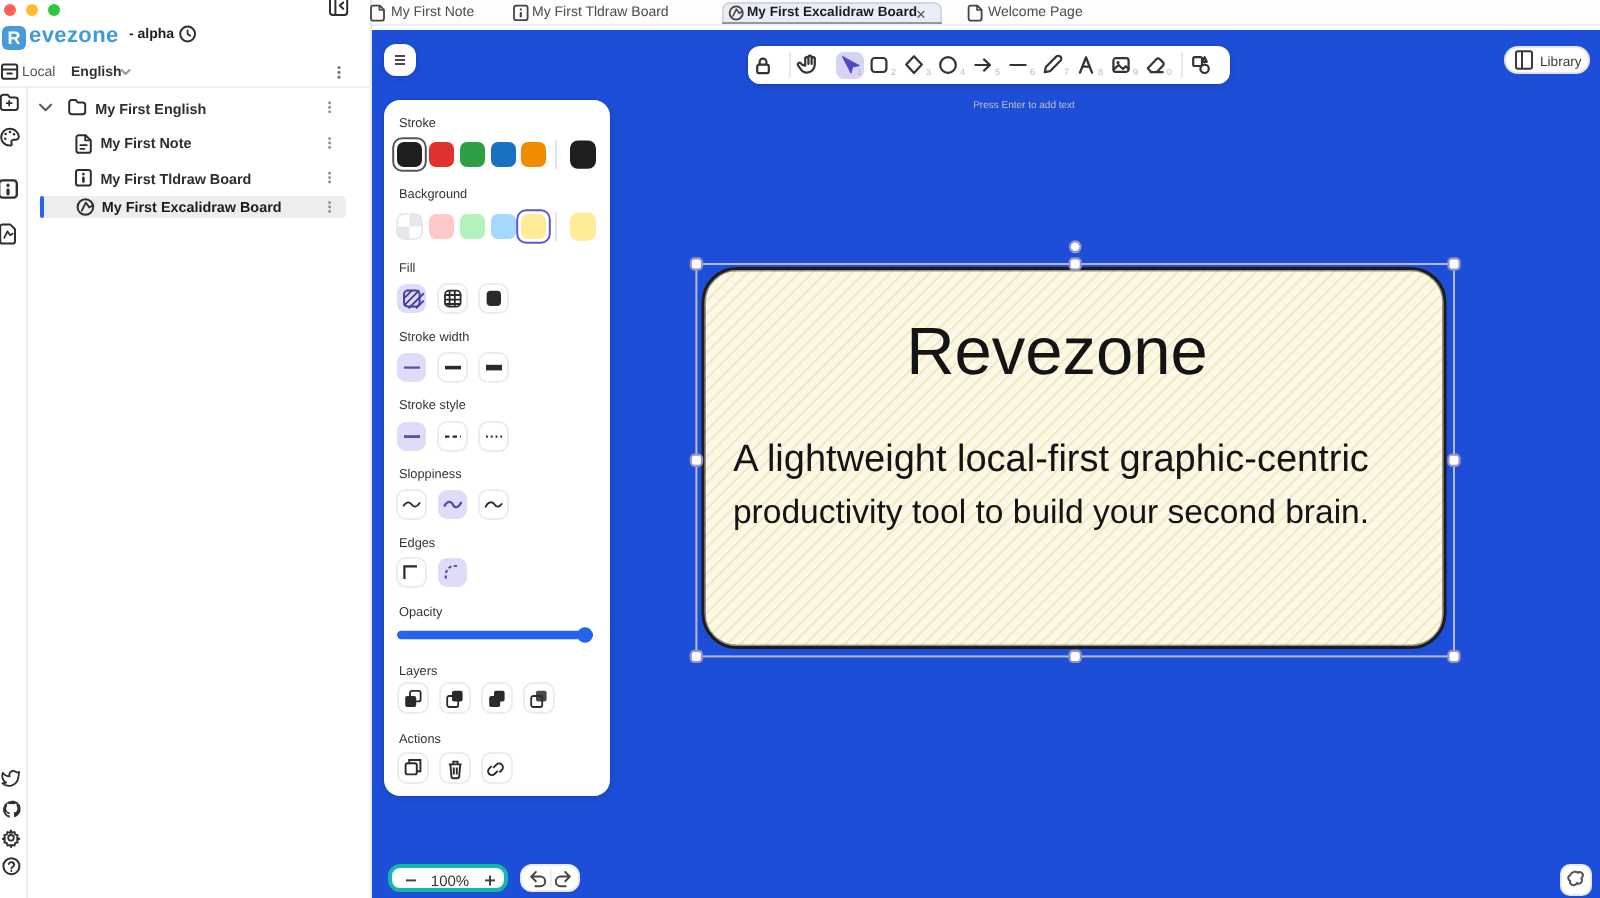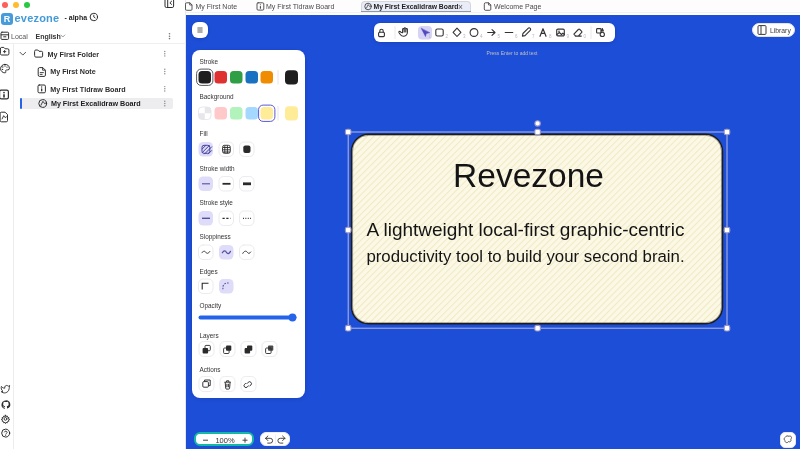--- a/index.html
+++ b/index.html
@@ -57,21 +57,21 @@
     <div class="dot" style="left:2.2px; background:#ff5f57;"></div>
     <div class="dot" style="left:13.1px; background:#febc2e;"></div>
     <div class="dot" style="left:24px; background:#28c840;"></div>
     <div id="logoR">R</div>
     <div id="logoTxt">evezone</div>
     <div id="alpha">- alpha</div>
     <div id="hdrborder"></div>
     <div id="railborder"></div>
     <span class="abs" style="left:11px; top:32.5px; font-size:7px; color:#555;">Local</span>
     <span class="abs" style="left:35.5px; top:32.5px; font-size:7px; color:#333; font-weight:600;">English</span>
-    <span class="tree-label" style="left:47.6px; top:49.5px;">My First Folder</span>
+    <span class="tree-label" style="left:47.6px; top:49.5px;">My First English</span>
     <span class="tree-label" style="left:50.2px; top:67.3px;">My First Note</span>
     <span class="tree-label" style="left:50.2px; top:84.6px;">My First Tldraw Board</span>
     <div id="selrow"></div>
     <div id="selbar"></div>
     <span class="tree-label" style="left:50.9px; top:99.3px; color:#1c1c1c;">My First Excalidraw Board</span>
     <svg class="abs" style="left:0; top:0;" width="186" height="449" viewBox="0 0 186 449">
       <g stroke="#2e2e2e" fill="none" stroke-width="1" stroke-linecap="round" stroke-linejoin="round">
 
         <g transform="translate(165,0)">
             <rect x="0" y="-1.5" width="8.6" height="9" rx="1.4"></rect>

